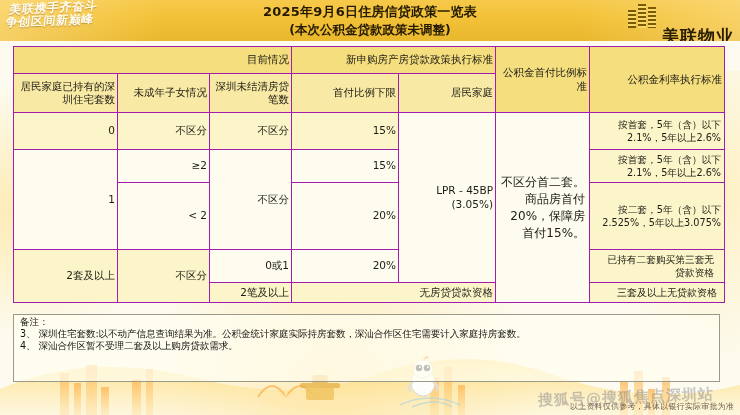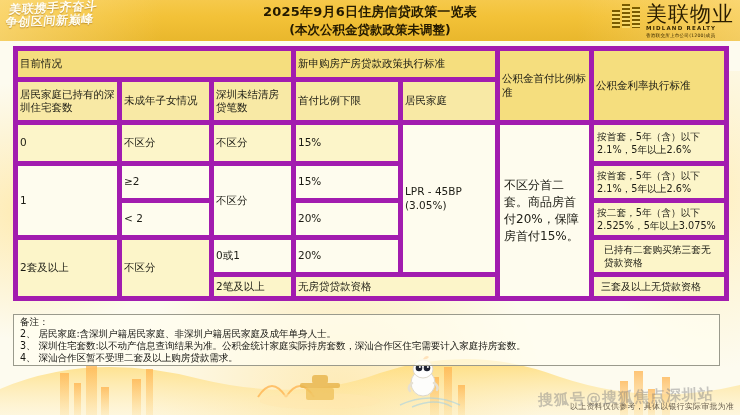--- a/index.html
+++ b/index.html
@@ -39,56 +39,56 @@
   .headtitle .t2{font-size:12.5px;display:block;}
 
   
   .logo{position:absolute;right:6px;top:4px;height:34px;display:flex;align-items:flex-start;gap:4px;}
   .logo .bars{width:30px;height:24px;display:flex;gap:2px;align-items:flex-end;}
   .logo .bars i{display:block;width:8px;background:repeating-linear-gradient(180deg,#7a5b00 0 2px,#f7d96a 2px 4px);}
   .logo .bars i:nth-child(1){height:18px;}
   .logo .bars i:nth-child(2){height:24px;}
   .logo .bars i:nth-child(3){height:21px;}
   .logo .txt{line-height:1.0;color:#2a1d00;}
-  .logo .cn{font-size:21px;font-weight:400;letter-spacing:1px;display:block;}
+  .logo .cn{font-size:17px;font-weight:700;letter-spacing:1px;display:block;margin-top:24px;}
   .logo .en{font-size:5.5px;font-weight:700;letter-spacing:1.2px;display:block;margin-top:1px;color:#3a2a00;}
   .logo .sub{font-size:4.6px;display:block;margin-top:2px;color:#3a2a00;letter-spacing:.2px;}
 
   
   .deco{position:absolute;left:0;top:41px;width:740px;height:374px;overflow:hidden;}
   .deco .glowL{position:absolute;left:-40px;top:40px;width:220px;height:260px;
     background:radial-gradient(ellipse at 30% 50%,rgba(255,222,130,.55),rgba(255,240,190,0) 70%);}
   .deco .glowC{position:absolute;left:130px;top:150px;width:420px;height:230px;
     background:radial-gradient(ellipse at 50% 90%,rgba(255,214,110,.45),rgba(255,240,190,0) 68%);}
   .deco .glowR{position:absolute;right:-30px;top:30px;width:180px;height:300px;
     background:radial-gradient(ellipse at 70% 40%,rgba(255,226,140,.45),rgba(255,240,190,0) 70%);}
   .city{position:absolute;left:0;bottom:0;width:740px;height:72px;}
 
   
   .tblwrap{position:absolute;left:13px;top:46px;width:711px;}
   table.policy{
     border-collapse:collapse;width:711px;table-layout:fixed;
     border:1px solid #5a5a52;
   }
   table.policy td,table.policy th{
-    border:5px solid #a21caf;
-    text-align:left;vertical-align:middle;
+    border:1px solid #a21caf;
+    text-align:right;vertical-align:middle;
     color:#1c1c14;font-weight:400;
     padding:2px 2px;line-height:1.28;
   }
   .hdr1 td{background:#f5de7e;font-size:10.5px;font-weight:400;height:22px;}
   .hdr2 td{background:#f8e9a5;font-size:10.5px;height:34px;}
   .bodyrow td{background:#fdf8d8;font-size:10.5px;}
   .bodyrow td.tint{background:#fcf5c9;}
   .bodyrow td.pale{background:#fefcee;}
   .lpr{font-size:11px;line-height:1.45;}
 
   
   .notes{
-    position:absolute;left:13px;top:314px;width:707px;height:52px;
+    position:absolute;left:13px;top:314px;width:707px;height:68px;
     border:1px solid #9a9a8c;background:rgba(255,253,240,.72);
     padding:1px 4px 9px 6px;box-sizing:border-box;
   }
   .notes div{font-size:9.6px;color:#141410;line-height:1.265;white-space:nowrap;letter-spacing:-.1px;}
   .notes .ttl{font-size:9.6px;}
 
   
   .srcline{
     position:absolute;right:6px;bottom:3px;font-size:8px;color:#6b6150;
     letter-spacing:.2px;white-space:nowrap;
@@ -237,21 +237,21 @@
           <td class="pale" rowspan="2" style="height:42px">1</td>
           <td class="pale">≥2</td>
           <td class="pale" rowspan="2">不区分</td>
           <td class="pale">15%</td>
           <td class="tint" style="font-size:9.7px;line-height:1.34;padding:3px 3px;">按首套，5年（含）以下2.1%，5年以上2.6%</td>
         </tr>
 
         <tr class="bodyrow">
           <td class="pale">&lt; 2</td>
           <td class="pale">20%</td>
-          <td class="tint" style="font-size:9.7px;line-height:1.34;padding:3px 3px;">按二套，5年（含）以下2.525%，5年以上3.075%</td>
+          <td class="tint" style="font-size:9.7px;line-height:1.34;padding:20px 3px;">按二套，5年（含）以下2.525%，5年以上3.075%</td>
         </tr>
 
         <tr class="bodyrow">
           <td class="tint" rowspan="2" style="height:32px">2套及以上</td>
           <td class="tint" rowspan="2">不区分</td>
           <td class="pale">0或1</td>
           <td class="pale">20%</td>
           <td class="tint" style="font-size:9.7px;line-height:1.34;padding:3px 10px;">已持有二套购买第三套无贷款资格</td>
         </tr>
 
@@ -259,21 +259,20 @@
           <td class="tint">2笔及以上</td>
           <td class="tint" colspan="2">无房贷贷款资格</td>
           <td class="tint" style="font-size:10px;line-height:1.34;padding:3px 7px;">三套及以上无贷款资格</td>
         </tr>
       </tbody>
     </table>
   </div>
 
   <div class="notes">
     <div class="ttl">备注：</div>
-    <div>2、 居民家庭:含深圳户籍居民家庭、非深圳户籍居民家庭及成年单身人士。</div>
     <div>3、 深圳住宅套数:以不动产信息查询结果为准。公积金统计家庭实际持房套数，深汕合作区住宅需要计入家庭持房套数。</div>
     <div>4、 深汕合作区暂不受理二套及以上购房贷款需求。</div>
   </div>
 
   <div class="srcline">以上资料仅供参考，具体以银行实际审批为准</div>
   <div class="wm">搜狐号@搜狐焦点深圳站</div>
 
 </div>
 
 </body></html>

